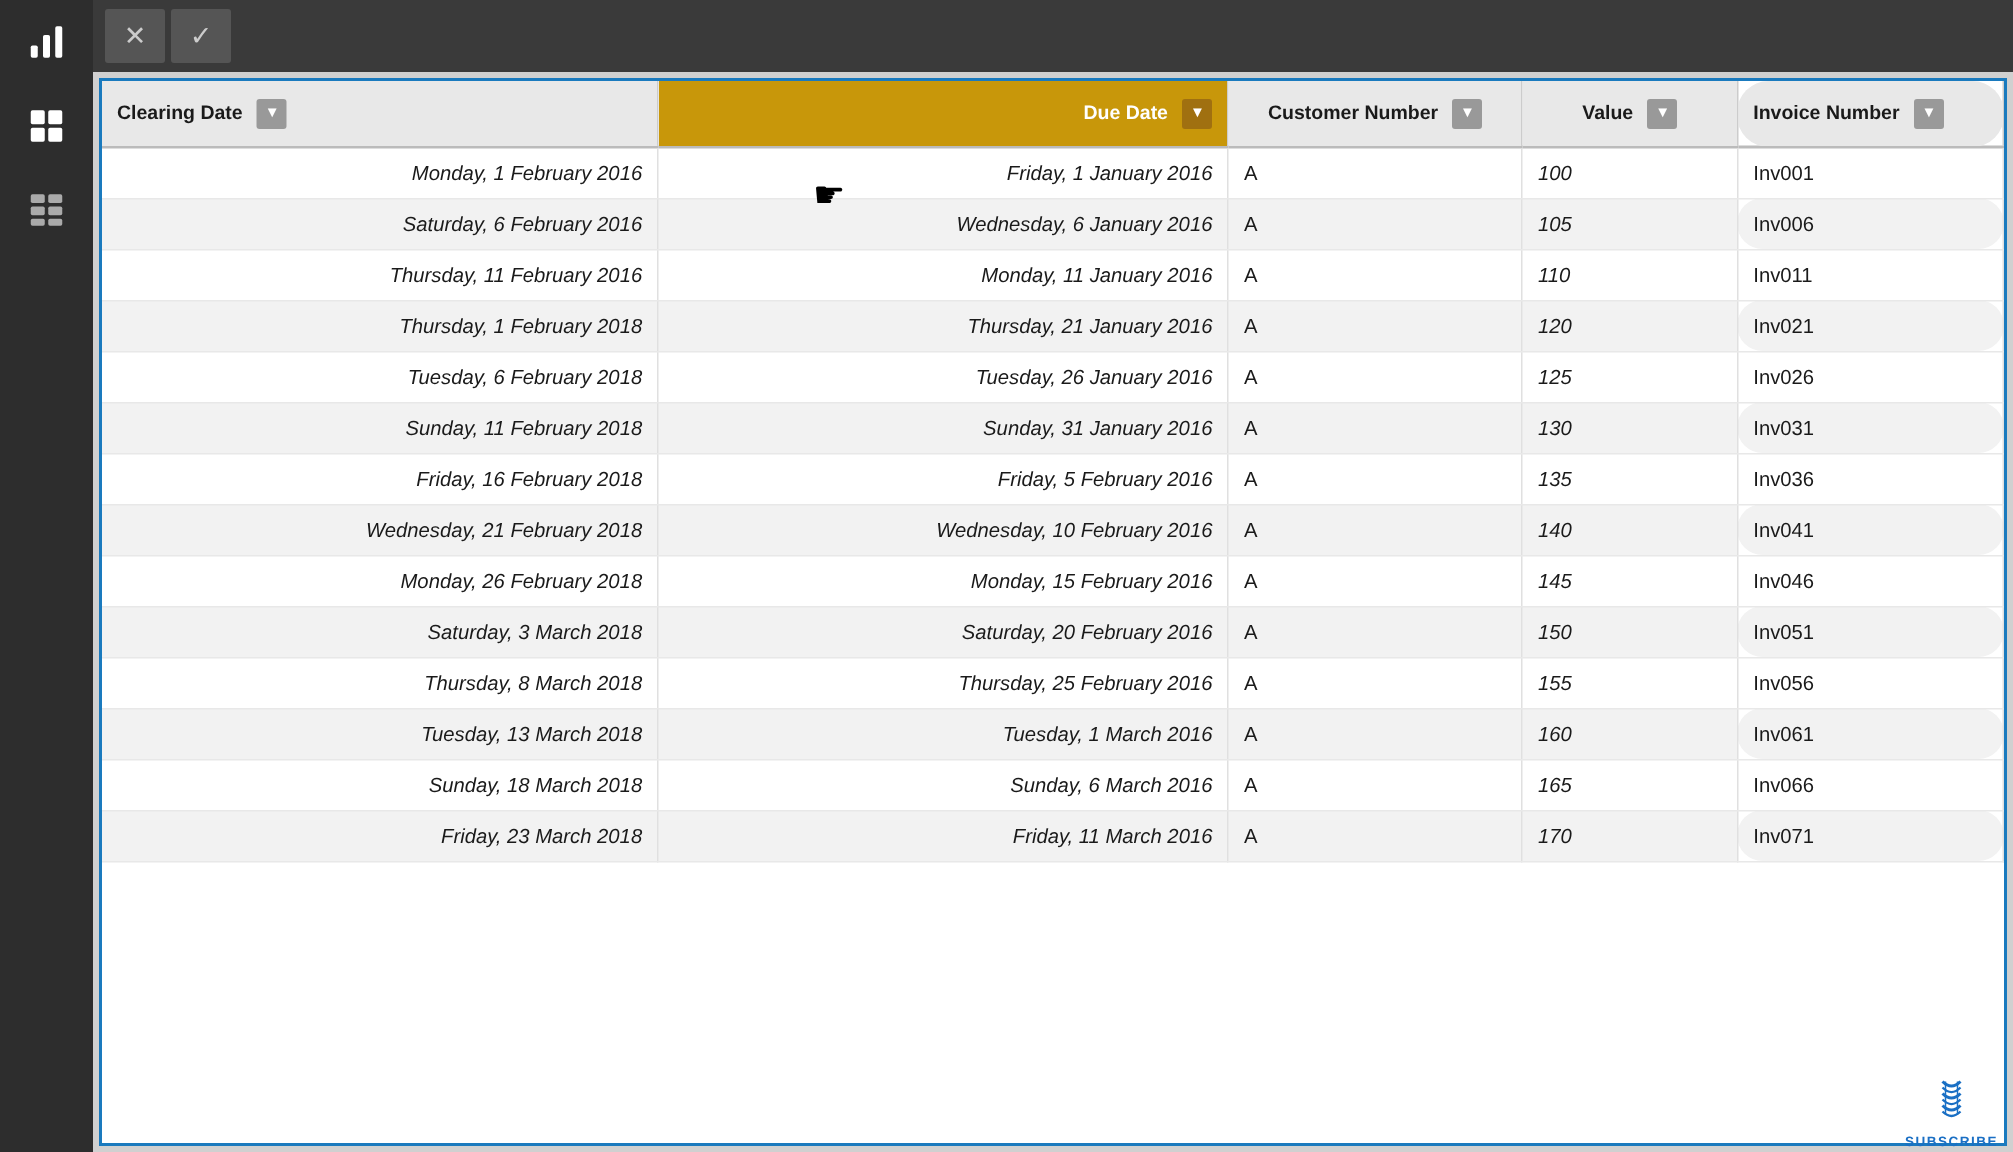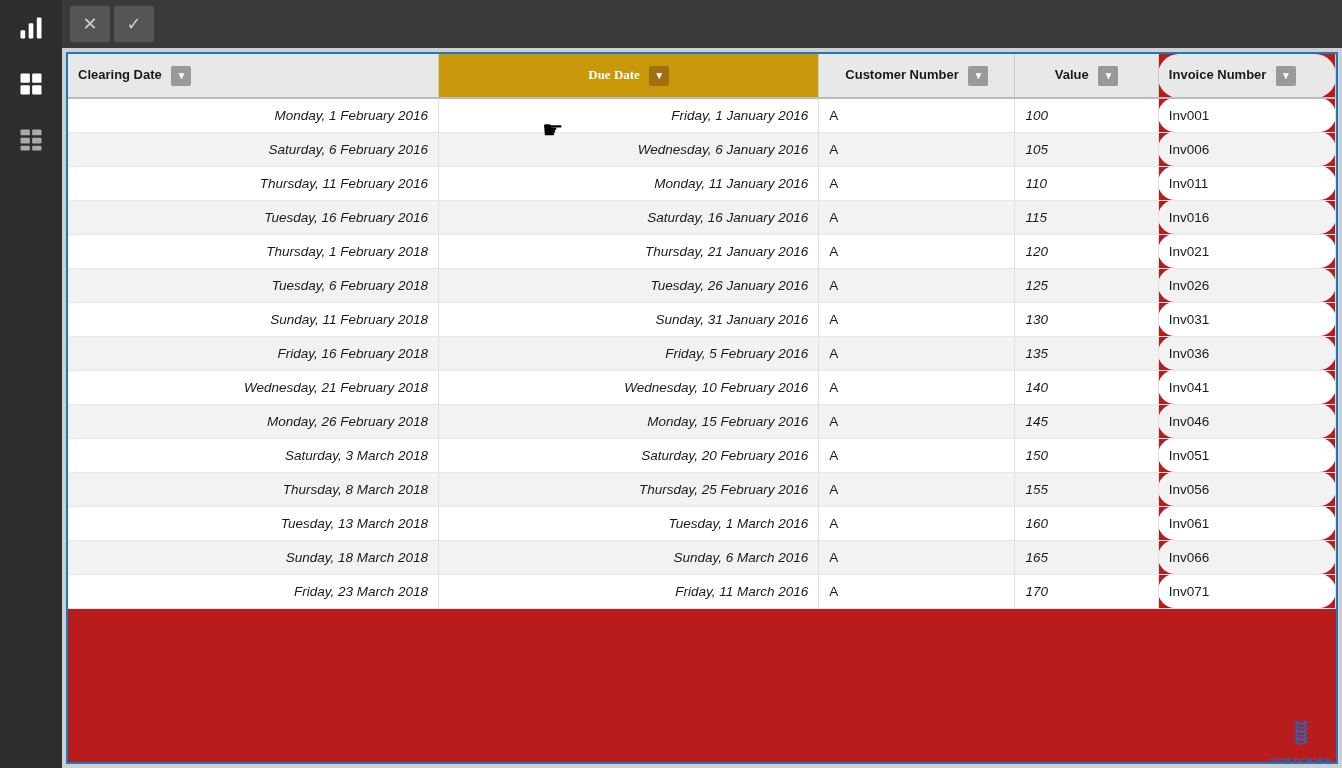--- a/index.html
+++ b/index.html
@@ -74,21 +74,21 @@
       font-size: 18px;
       border-radius: 2px;
     }
 
     
     .table-wrapper {
       flex: 1;
       overflow: hidden;
       margin: 4px;
       border: 2.5px solid #1a7abe;
-      background: #b91c1c;
+      background: #ffffff;
     }
 
     table {
       width: 100%;
       border-collapse: collapse;
       font-size: 13.5px;
     }
 
     thead tr {
       height: 44px;
@@ -149,21 +149,21 @@
       background: #ffffff;
     }
 
     .col-clearing { width: 310px; text-align: right; }
     .col-due { width: 318px; text-align: right; }
     .col-customer { width: 148px; text-align: left; font-style: normal; }
     .col-value { width: 120px; }
     .col-invoice { width: 130px; text-align: left; font-style: normal; border-radius: 21px; }
 
     th.col-clearing { text-align: left; }
-    th.col-due { text-align: center; font-family: Liberation Serif, serif; }
+    th.col-due { text-align: right; }
     th.col-customer { text-align: center; }
     th.col-value { text-align: center; }
     th.col-invoice { text-align: left; }
 
     
     .cursor-overlay {
       position: absolute;
       font-size: 22px;
       pointer-events: none;
       z-index: 999;
@@ -281,27 +281,20 @@
               <td class="col-customer">A</td>
               <td class="col-value">105</td>
               <td class="col-invoice">Inv006</td>
             </tr>
             <tr>
               <td class="col-clearing">Thursday, 11 February 2016</td>
               <td class="col-due">Monday, 11 January 2016</td>
               <td class="col-customer">A</td>
               <td class="col-value">110</td>
               <td class="col-invoice">Inv011</td>
-            </tr>
-            <tr>
-              <td class="col-clearing">Tuesday, 16 February 2016</td>
-              <td class="col-due">Saturday, 16 January 2016</td>
-              <td class="col-customer">A</td>
-              <td class="col-value">115</td>
-              <td class="col-invoice">Inv016</td>
             </tr>
             <tr>
               <td class="col-clearing">Thursday, 1 February 2018</td>
               <td class="col-due">Thursday, 21 January 2016</td>
               <td class="col-customer">A</td>
               <td class="col-value">120</td>
               <td class="col-invoice">Inv021</td>
             </tr>
             <tr>
               <td class="col-clearing">Tuesday, 6 February 2018</td>

